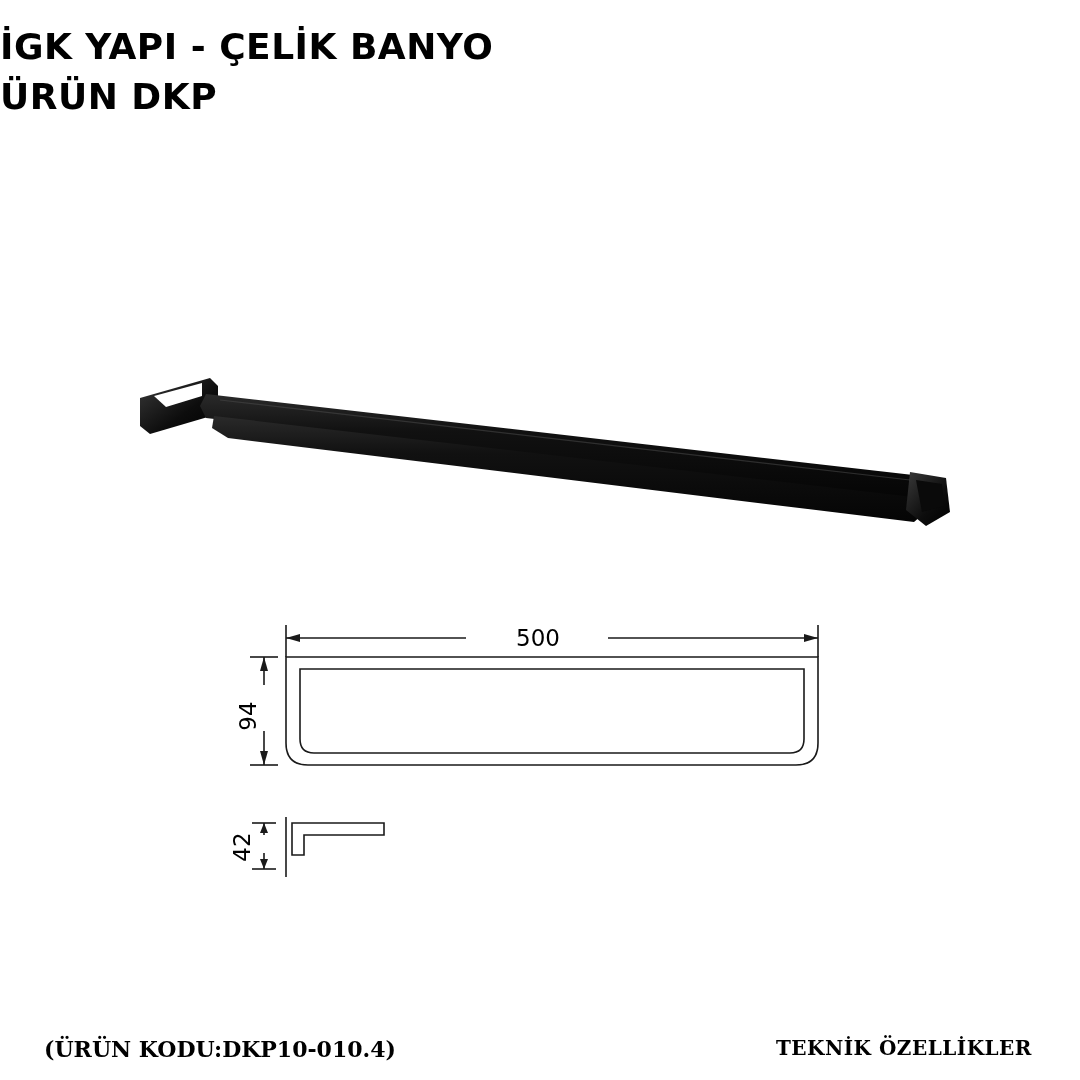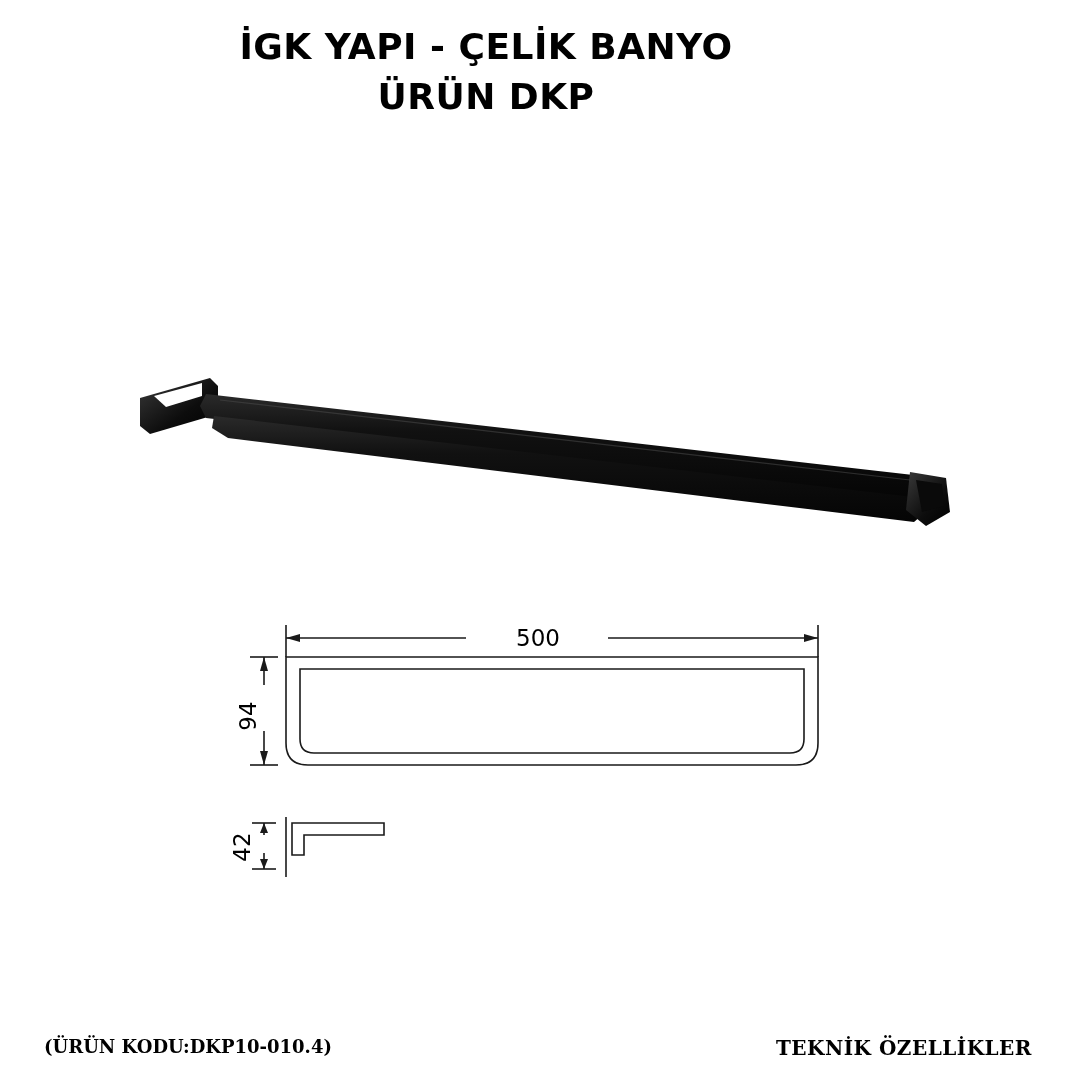--- a/index.html
+++ b/index.html
@@ -16,21 +16,21 @@
     font-family: "DejaVu Sans", "Liberation Sans", sans-serif;
     color: #000000;
   }
 
   
   .title-block {
     position: absolute;
     top: 22px;
     left: 0;
     width: 972px;
-    text-align: center;
+    text-align: left;
   }
   .title-line {
     font-family: "DejaVu Sans", "Liberation Sans", sans-serif;
     font-weight: bold;
     font-size: 36px;
     letter-spacing: 0.5px;
     line-height: 50px;
     color: #000;
     white-space: nowrap;
   }
@@ -57,21 +57,21 @@
   }
   .drawing svg { display: block; }
 
   
   .footer-left {
     position: absolute;
     left: 44px;
     top: 1036px;
     font-family: "DejaVu Serif", "Liberation Serif", serif;
     font-weight: bold;
-    font-size: 18px;
+    font-size: 22px;
     white-space: nowrap;
   }
   .footer-right {
     position: absolute;
     right: 48px;
     top: 1036px;
     font-family: "DejaVu Serif", "Liberation Serif", serif;
     font-weight: bold;
     font-size: 20px;
     letter-spacing: 0.5px;

